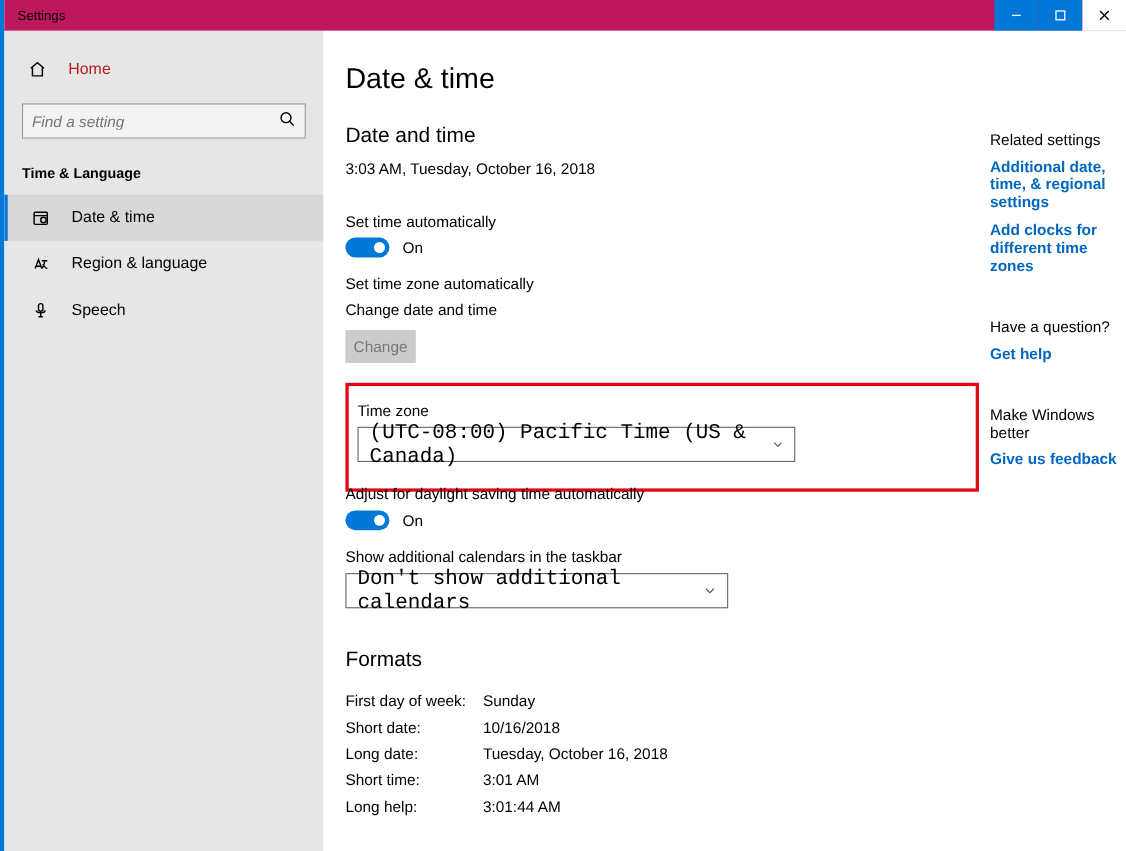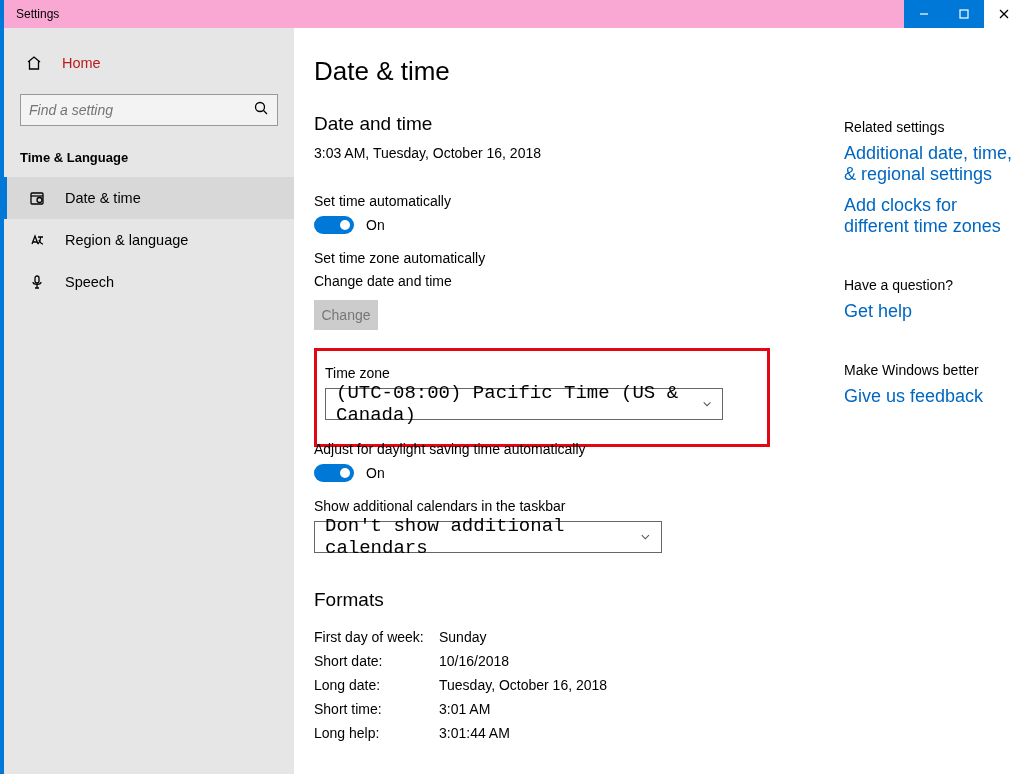--- a/index.html
+++ b/index.html
@@ -1,21 +1,21 @@
 <!DOCTYPE html>
 <html><head>
 <meta charset="utf-8">
 <style>
   * { box-sizing: border-box; margin: 0; padding: 0; font-family: "Segoe UI", Arial, sans-serif; }
   body { width: 1024px; height: 774px; overflow: hidden; background: #fff; position: relative; }
 
   
   .edge-bar { position:absolute; left:0; top:0; width:4px; height:100%; background:#0078d7; }
   
-  .titlebar { position:absolute; top:0; left:4px; right:0; height:28px; display:flex; align-items:center; justify-content:space-between; background:#f9a8d4; }
+  .titlebar { position:absolute; top:0; left:4px; right:0; height:28px; display:flex; align-items:center; justify-content:space-between; background:#be185d; }
   .titlebar-left { padding-left:12px; font-size:12px; color:#000; }
   .titlebar-right { display:flex; }
   .tb-btn { width:40px; height:28px; display:flex; align-items:center; justify-content:center; }
   .tb-btn.min, .tb-btn.max { background:#0078d7; color:#fff; }
   .tb-btn.close { background:#fff; color:#000; }
   .tb-btn svg { stroke:currentColor; fill:none; }
 
   
   .sidebar { position:absolute; left:4px; top:28px; width:290px; bottom:0; background:#e6e6e6; padding:14px 0 0 0; }
   .home { display:flex; align-items:center; padding:0 22px; height:42px; font-size:14.5px; color:#b91c1c; }
@@ -42,31 +42,31 @@
   .toggle { width:40px; height:18px; border-radius:10px; position:relative; }
   .toggle.on { background:#0078d7; }
   .toggle.off { background:#fff; border:2px solid #000; }
   .toggle .knob { width:10px; height:10px; border-radius:50%; position:absolute; top:50%; transform:translateY(-50%); }
   .toggle.on .knob { background:#fff; right:4px; }
   .toggle.off .knob { background:#000; left:2px; }
   .toggle-state { margin-left:12px; font-size:14px; color:#000; }
 
   .btn-change { background:#ccc; color:#777; border:none; height:30px; width:64px; font-size:14px; margin-top:4px; }
 
-  .highlight-box { border:3px solid #e30613; padding:14px 8px 24px 8px; margin-top:18px; width:456px; }
+  .highlight-box { border:3px solid #e30613; padding:14px 8px 24px 8px; margin-top:18px; width:576px; }
   .dropdown { border:1px solid #666; height:32px; width:398px; display:flex; align-items:center; justify-content:space-between; padding:0 10px; background:#fff; margin-top:6px; }
   .dropdown span { font-size:19px; color:#000;font-family:Liberation Mono, monospace; }
 
   .section-head2 { font-size:19px; font-weight:500; color:#000; margin-top:36px; margin-bottom:14px; }
   .fmt-row { display:flex; font-size:14px; color:#000; padding:4px 0; }
   .fmt-label { width:125px; }
 
   
   .rs-head { font-size:14px; color:#000; margin-top:6px; margin-bottom:8px; }
-  .link { font-size:18px; color:#0067c0; margin-bottom:10px; display:block; cursor:pointer; }
+  .link { font-size:14px; color:#0067c0; margin-bottom:10px; display:block; cursor:pointer;font-weight:bold; }
   .rs-block { margin-bottom:40px; }
 
   svg.icon-svg { width:16px; height:16px; stroke:#000; fill:none; stroke-width:1.3; }
   .chev { width:12px; height:12px; stroke:#555; fill:none; stroke-width:1.2; }
 </style>
 </head>
 <body>
 
 <div class="edge-bar"></div>
 

